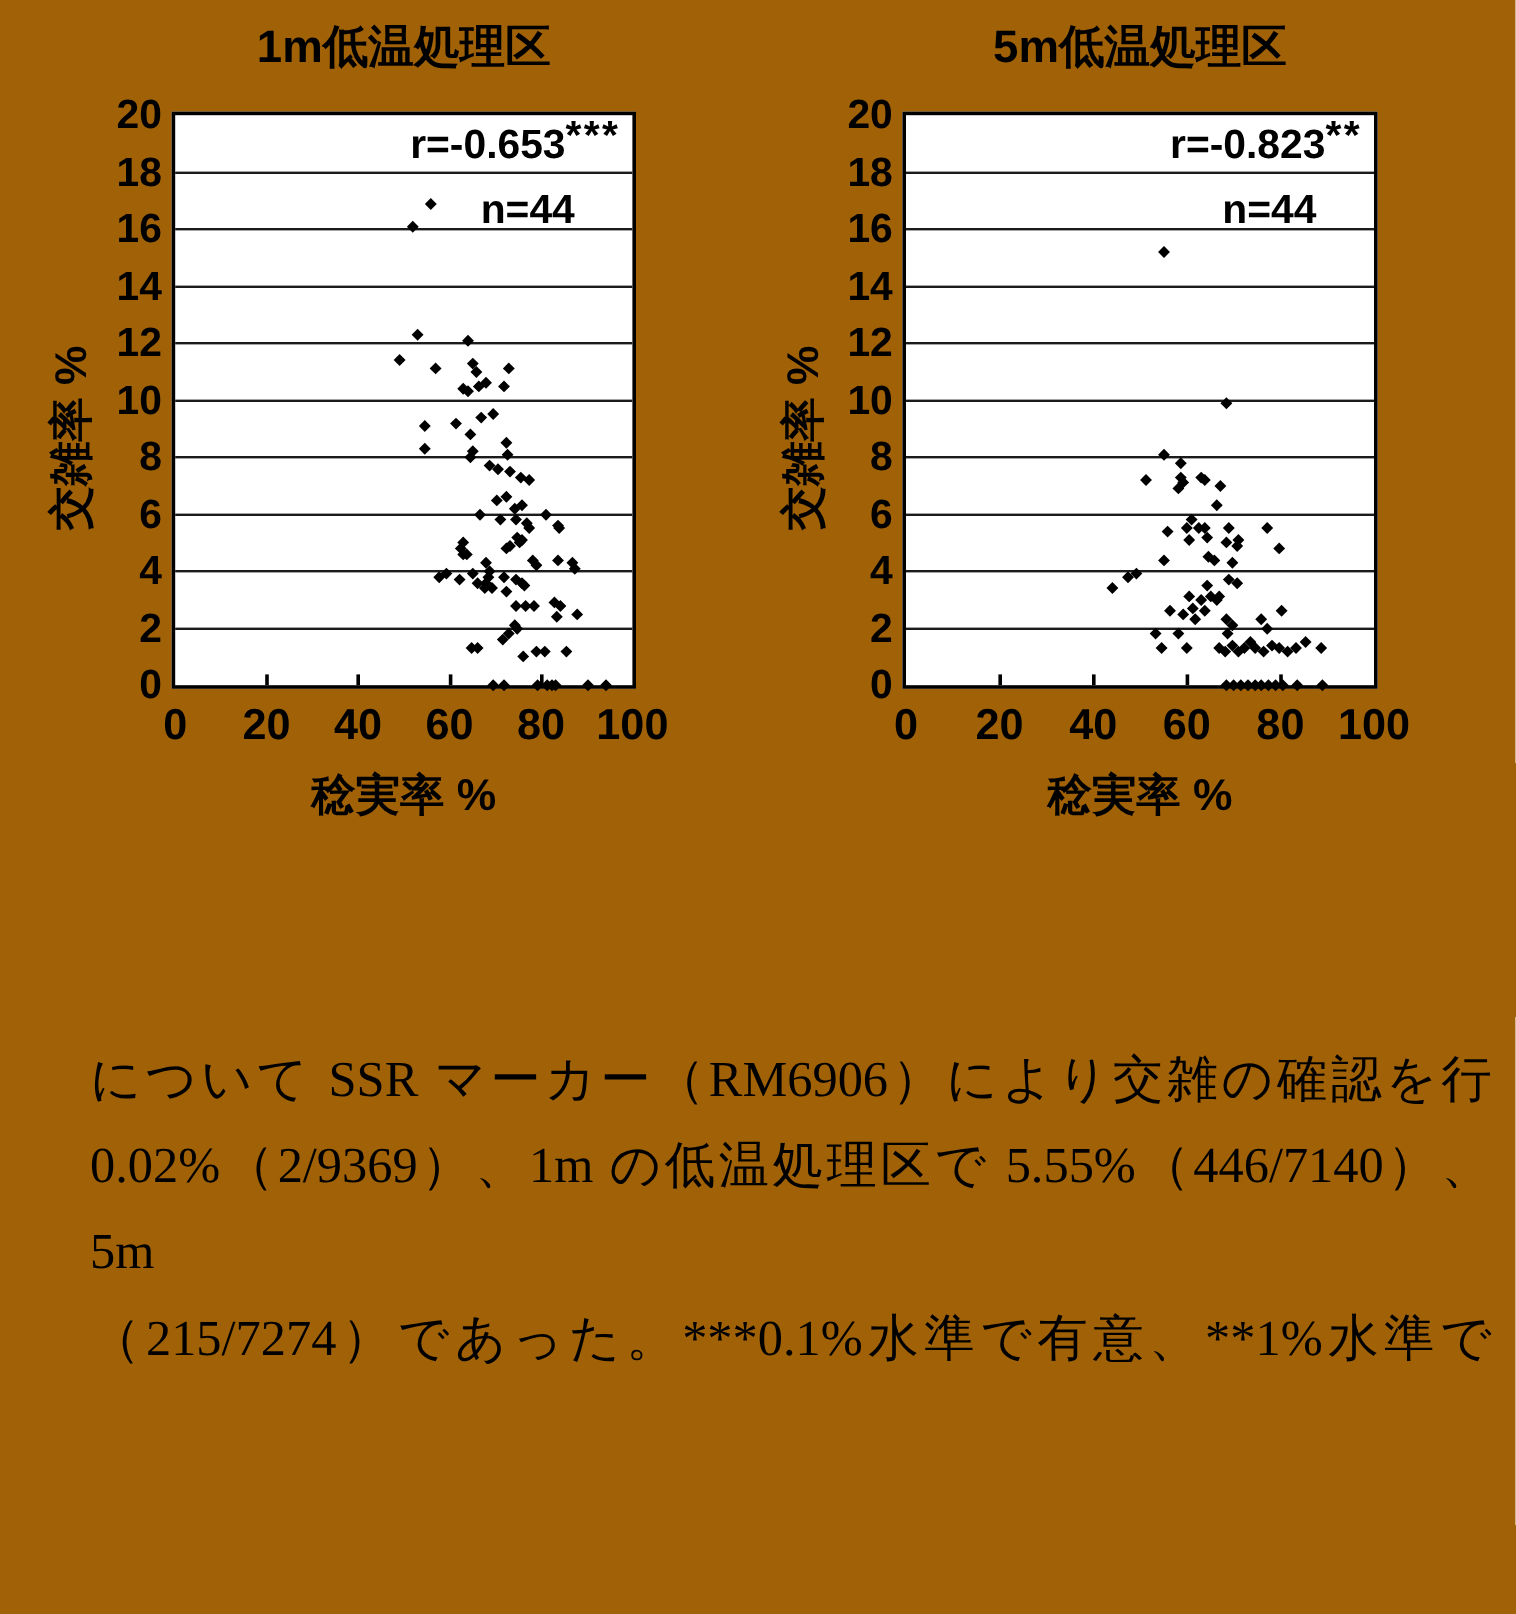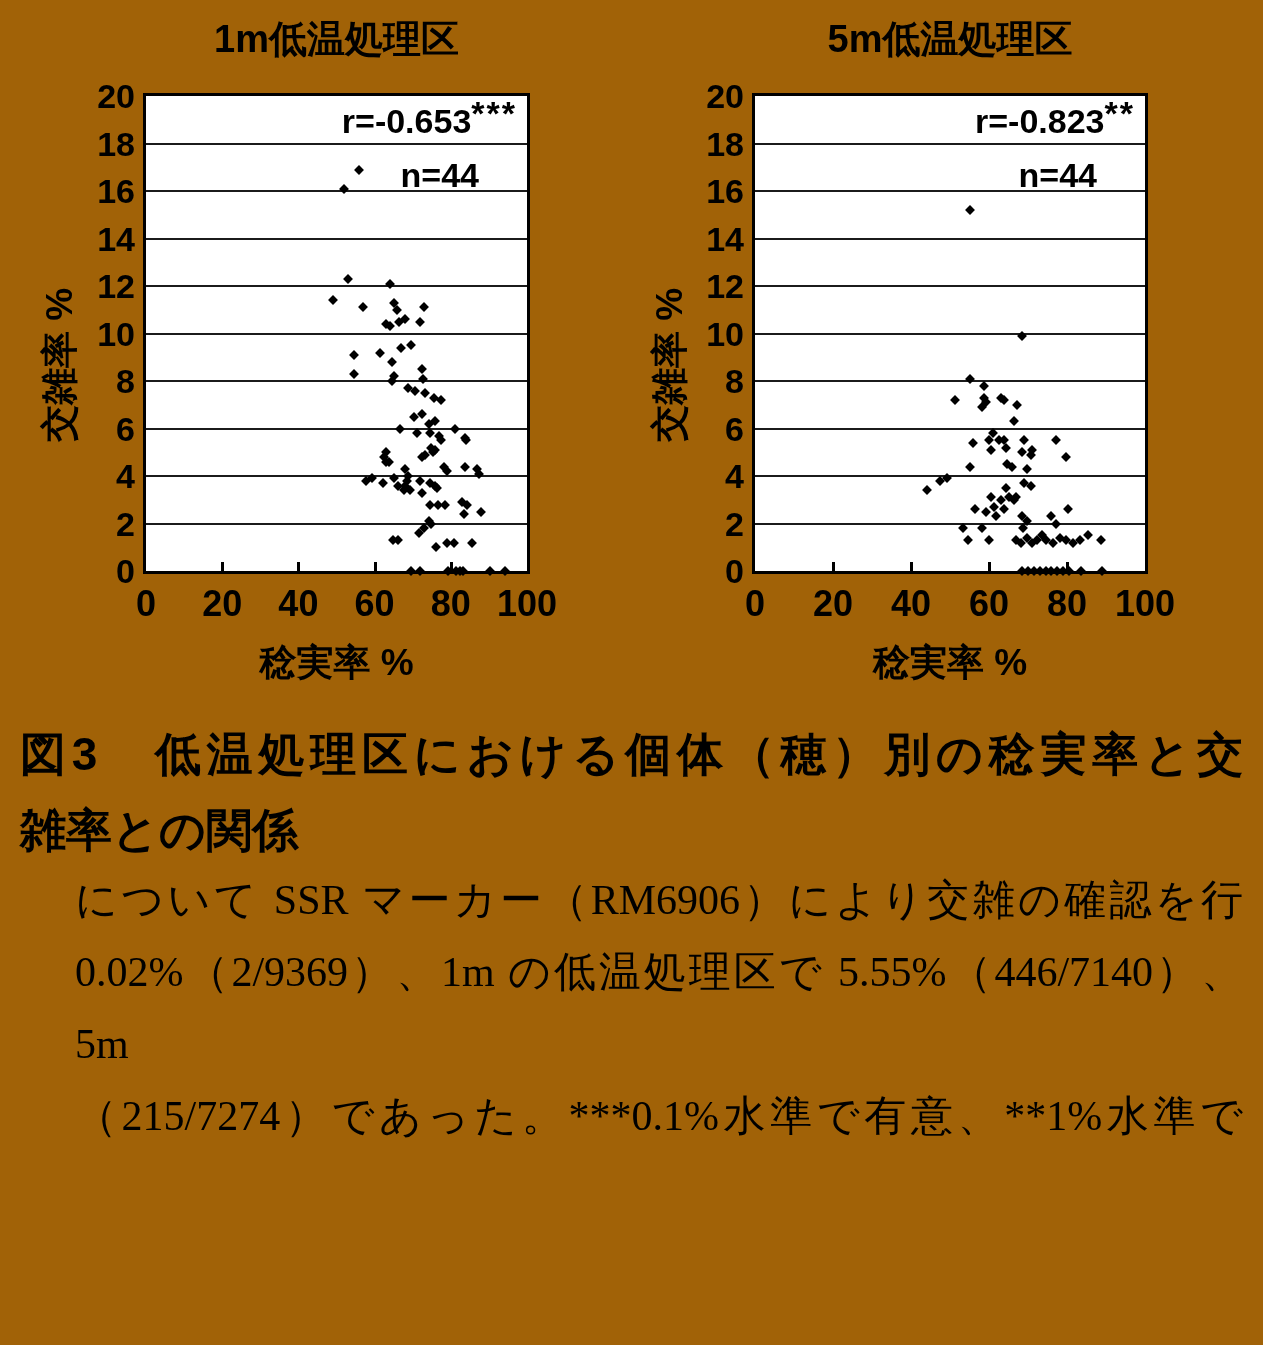--- a/index.html
+++ b/index.html
@@ -254,24 +254,20 @@
       <div class="data-point" style="left: 326.04px; top: 475px; background: rgb(0, 0, 0);"></div>
       <div class="data-point" style="left: 346.71px; top: 475px; background: rgb(0, 0, 0);"></div>
     </div>
 
   <div class="y-axis-label" id="yaxis-0">交雑率 %</div>
   <div class="y-axis-label" id="yaxis-1">交雑率 %</div>
 
   <div class="x-axis-label" id="xaxis-0">稔実率 %</div>
   <div class="x-axis-label" id="xaxis-1">稔実率 %</div>
 
-  <div id="caption-title">
-    <div class="caption-title-line justify">図3　低温処理区における個体（穂）別の稔実率と交</div>
-    <div class="caption-title-line">雑率との関係</div>
-  </div>
 
   <div id="caption-body">
     <div class="caption-line justify">について SSR マーカー（RM6906）により交雑の確認を行</div>
     <div class="caption-line justify">0.02%（2/9369）、1m の低温処理区で 5.55%（446/7140）、5m</div>
     <div class="caption-line justify">（215/7274）であった。***0.1%水準で有意、**1%水準で</div>
 
   </div>
 
 <div class="y-tick-label" style="left: 65px; top: 551px;">0</div>
     <div class="y-tick-label" style="left: 65px; top: 503.5px;">2</div>

